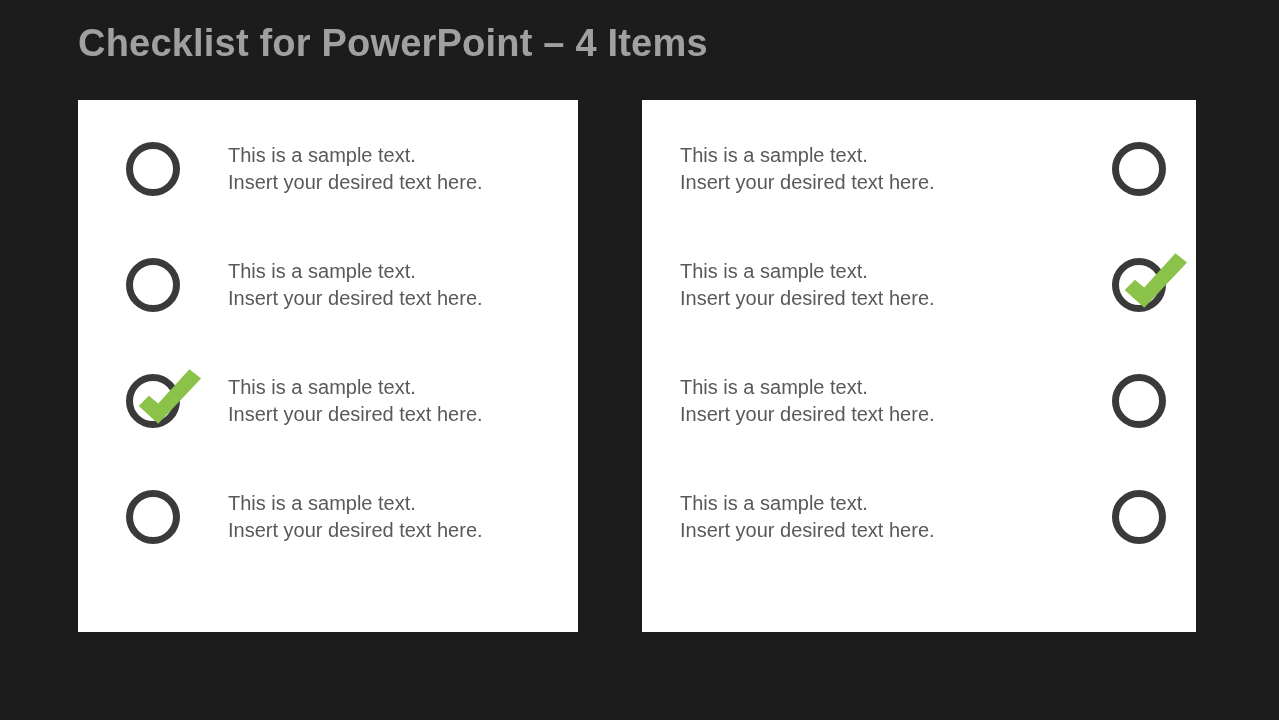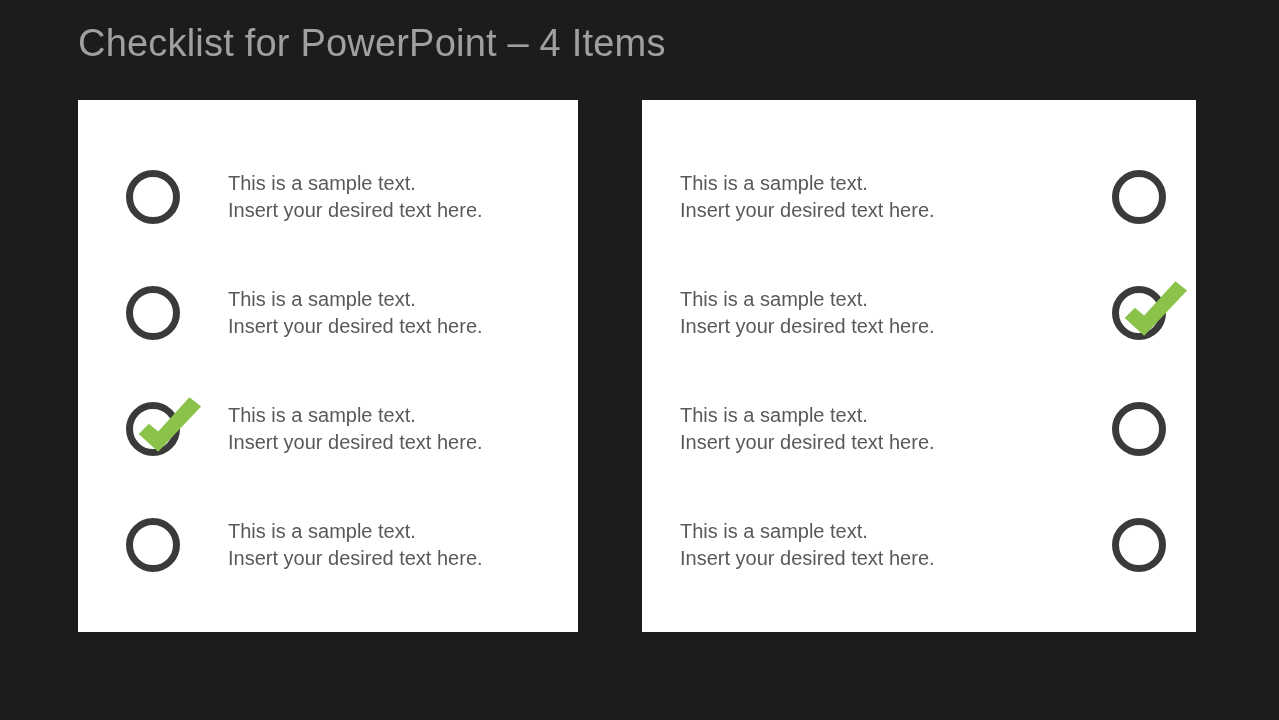--- a/index.html
+++ b/index.html
@@ -8,39 +8,38 @@
     background: #1c1c1c;
     font-family: "Segoe UI", Arial, sans-serif;
     overflow: hidden;
     position: relative;
   }
   .title {
     position: absolute;
     top: 22px;
     left: 78px;
     font-size: 38px;
-    font-weight: 400;
+    font-weight: 700;
     color: #a0a0a0;
     letter-spacing: 0.2px;
   }
   .panel {
     position: absolute;
     background: #ffffff;
     width: 500px;
     height: 532px;
     top: 100px;
   }
   .panel.left  { left: 78px;  }
   .panel.right { left: 642px; width: 554px; }
   .item {
     position: absolute;
     left: 0; right: 0;
     height: 110px;
     display: flex;
-    align-items: center;
   }
   .panel.left  .item { padding-left: 48px; }
   .panel.right .item { padding-left: 38px; padding-right: 30px; flex-direction: row-reverse; }
   .item.i1 { top: 42px; }
   .item.i2 { top: 158px; }
   .item.i3 { top: 274px; }
   .item.i4 { top: 390px; }
   .circle {
     width: 54px; height: 54px;
     border: 7px solid #3a3a3a;

